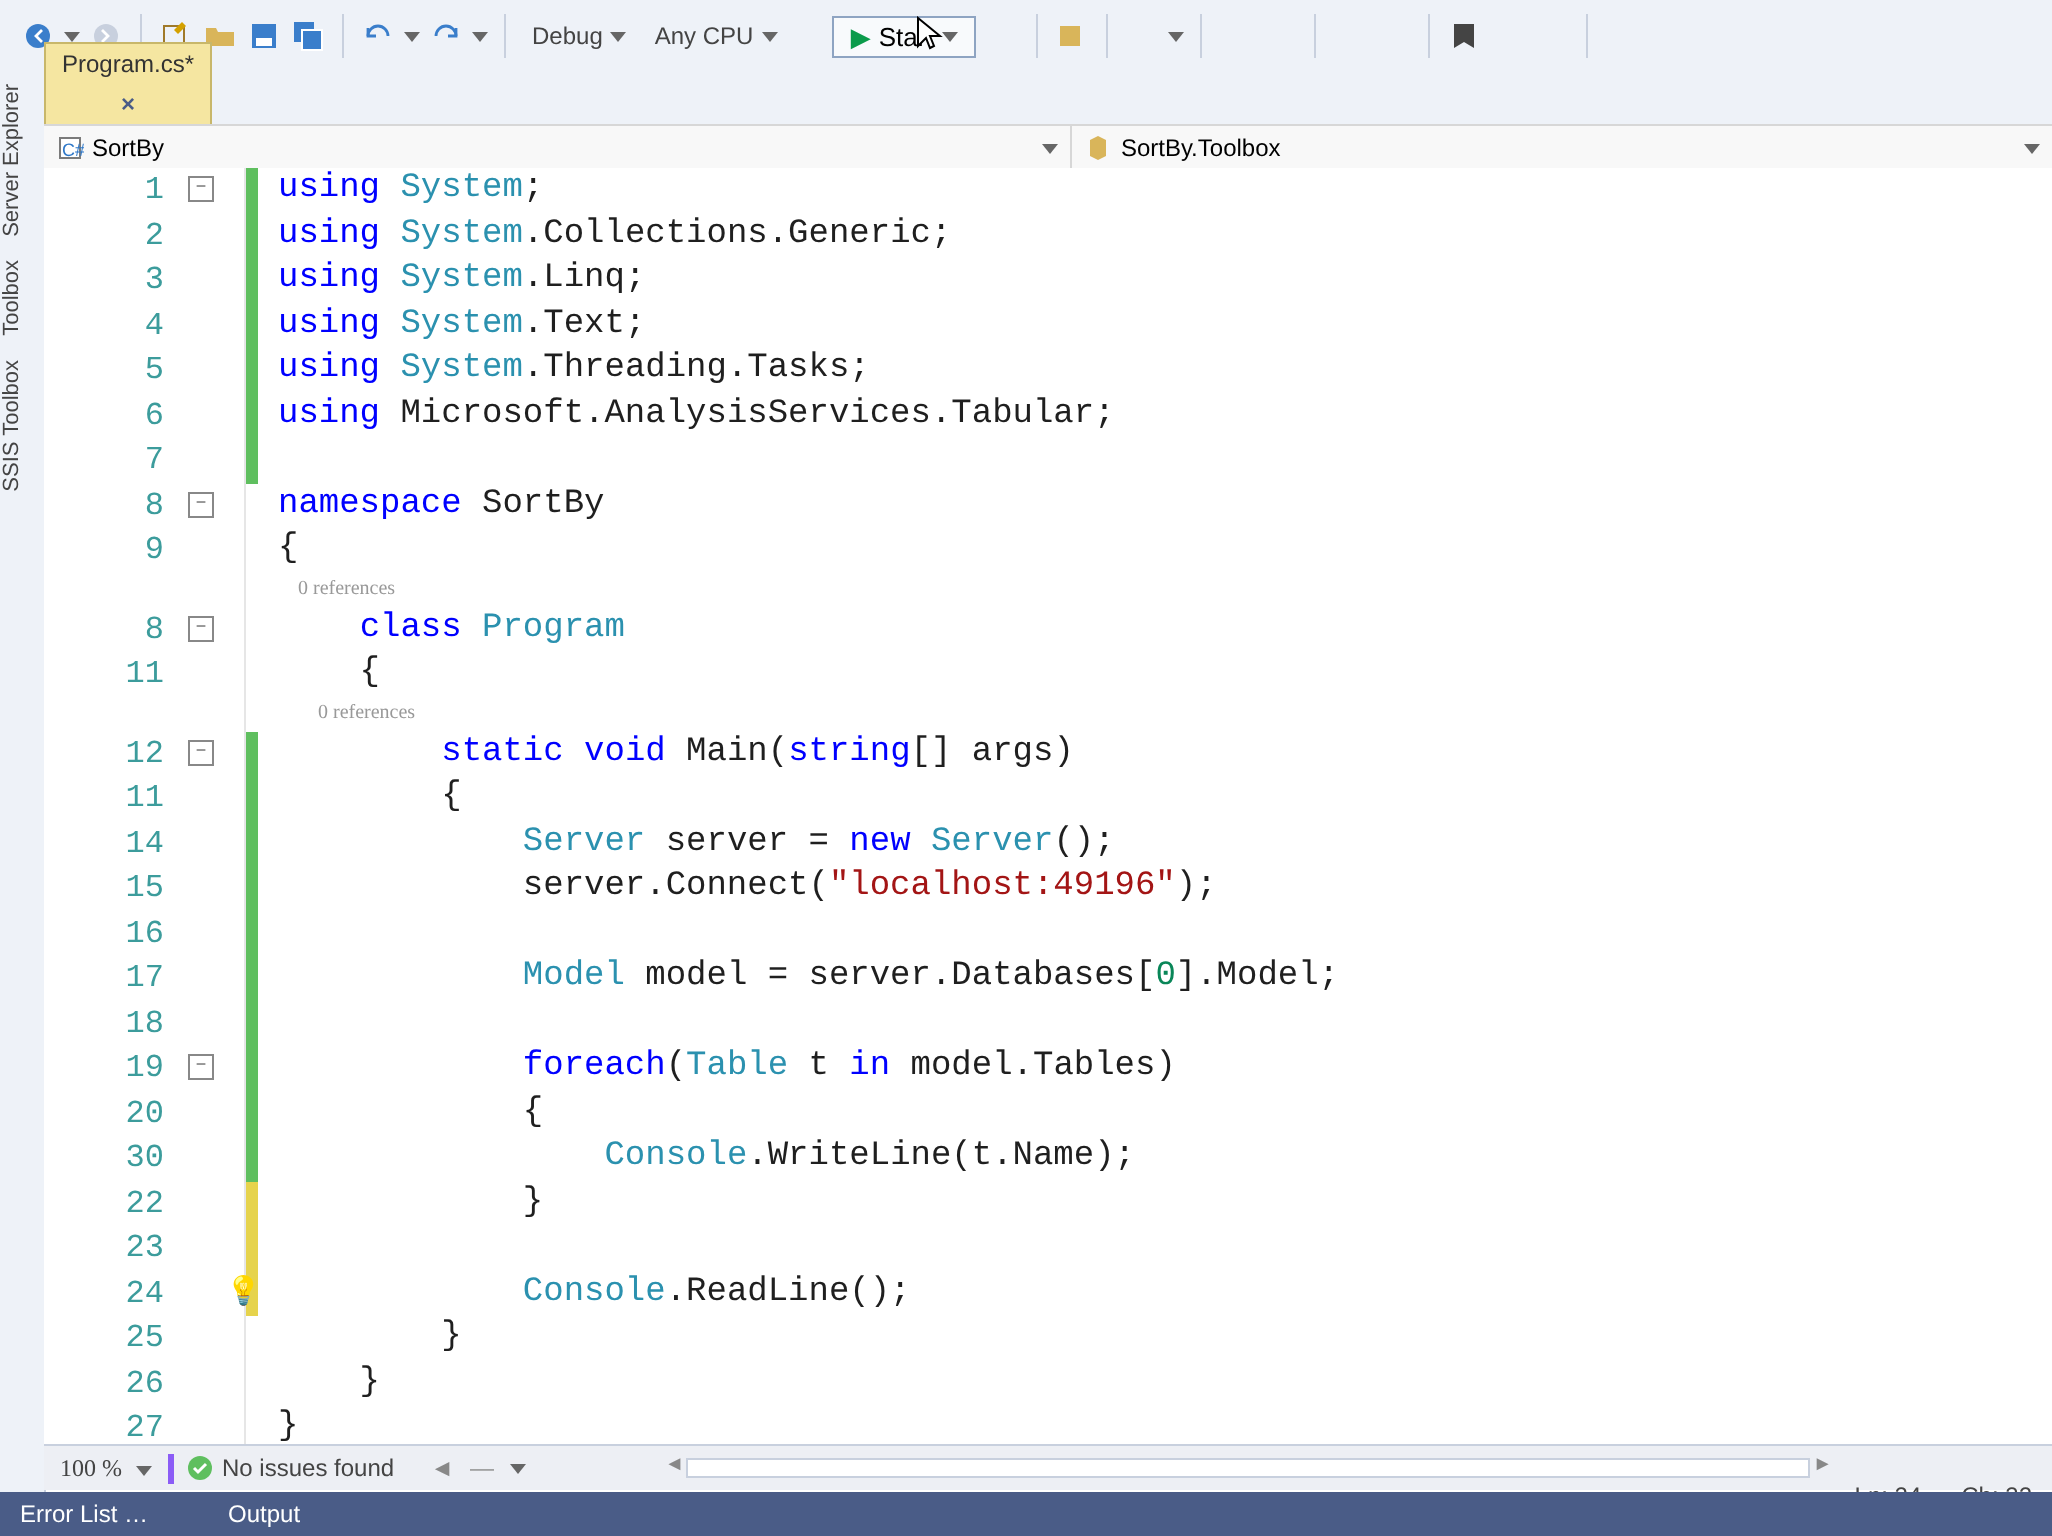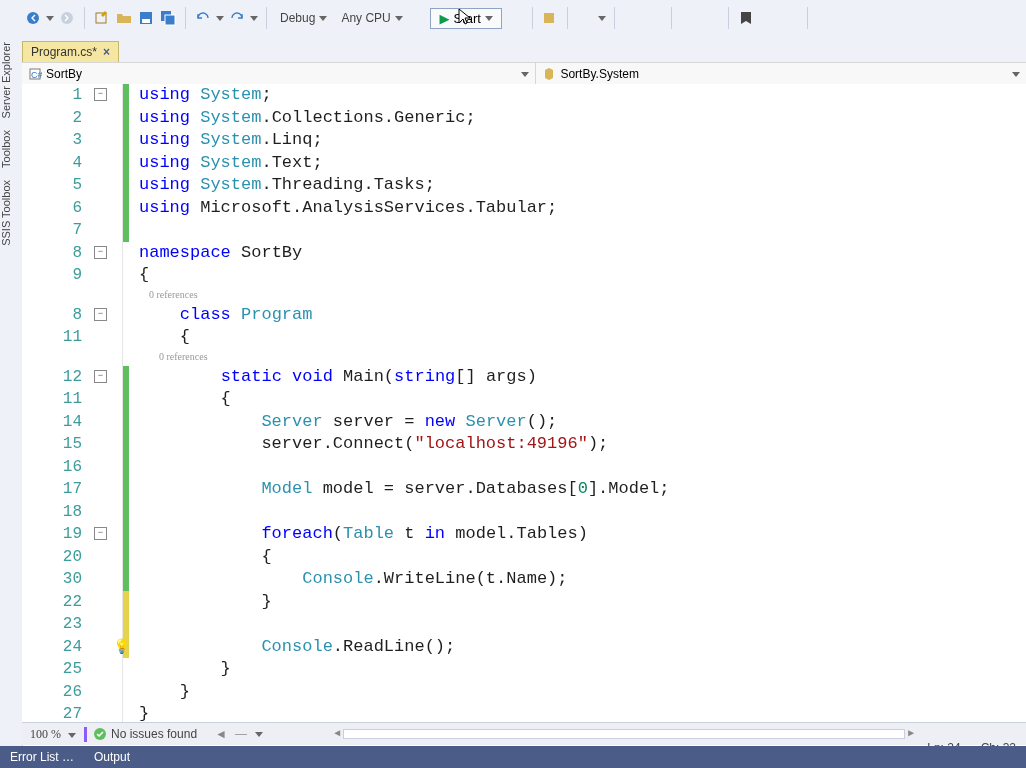--- a/index.html
+++ b/index.html
@@ -1,28 +1,28 @@
 <!DOCTYPE html>
 <html><head>
 <meta charset="utf-8">
 <style>
   html,body{margin:0;padding:0;font-family:"Segoe UI",Arial,sans-serif;font-size:13px;background:#fff;overflow:hidden;width:1026px;height:768px;}
   
-  .toolbar{height:36px;background:#eef2f8;border-bottom:5px solid #8b5cf6;display:flex;align-items:center;gap:4px;padding:0 24px;}
+  .toolbar{height:36px;background:#eef2f8;border-bottom:5px solid #8b5cf6;display:flex;align-items:center;gap:4px;padding:0 10px;}
   .tb-btn{width:18px;height:18px;display:flex;align-items:center;justify-content:center;color:#444;cursor:pointer;}
   .tb-sep{width:1px;height:22px;background:#c8d0de;margin:0 4px;}
   .tb-drop{font-size:12px;color:#444;padding:2px 4px;display:flex;align-items:center;gap:4px;cursor:pointer;border:1px solid transparent;}
   .start-btn{border:1px solid #8ea4c2;padding:2px 8px;display:flex;align-items:center;gap:4px;cursor:pointer;background:#f8fafc;}
   .start-btn .play{color:#0b9b4b;}
   
   .leftstrip{position:absolute;left:0;top:36px;bottom:0;width:22px;background:#eef2f8;border-right:1px solid #c8d0de;}
   .leftstrip .vtab{writing-mode:vertical-rl;transform:rotate(180deg);font-size:11px;color:#444;padding:6px 0;text-align:center;cursor:pointer;}
   
   .doctabs{position:absolute;left:22px;right:0;top:36px;height:26px;background:#eef2f8;display:flex;align-items:flex-end;}
-  .doctab{background:#f5e6a1;border:1px solid #c8b76a;border-bottom:none;padding:3px 8px;font-size:12px;color:#333;display:flex;align-items:center;gap:6px;margin-top:2px;}
+  .doctab{background:#f5e6a1;border:1px solid #c8b76a;border-bottom:none;padding:3px 8px;font-size:12px;color:#333;display:flex;align-items:center;gap:6px;margin-top:2px;flex-direction:column;}
   .doctab .close{cursor:pointer;color:#4a5c87;font-weight:bold;}
   
   .navbar{position:absolute;left:22px;right:0;top:62px;height:22px;background:#f8f8f8;border-top:1px solid #d7d7d7;border-bottom:1px solid #d7d7d7;display:flex;align-items:center;font-size:12px;}
   .navcell{flex:1;border-right:1px solid #d7d7d7;padding:0 6px;display:flex;align-items:center;gap:4px;cursor:pointer;height:100%;}
   .navcell:last-child{border-right:none;}
   .navcell .ico{width:14px;height:14px;display:inline-block;}
   
   .code-area{position:absolute;left:22px;right:0;top:84px;bottom:46px;display:flex;overflow:hidden;background:#fff;}
   .gutter{width:100px;background:#fff;border-right:1px solid #e6e6e6;position:relative;}
   .linerow{display:flex;height:22.5px;align-items:center;}
@@ -41,21 +41,21 @@
   .marks{width:8px;}
   .mk-green{background:#5fbf5f;}
   .mk-yellow{background:#e6d34c;}
   
   .status{position:absolute;left:22px;right:0;bottom:23px;height:22px;background:#edeff4;border-top:1px solid #c8d0de;display:flex;align-items:center;font-size:12px;color:#444;}
   .status .zl{padding:0 8px;border-right:3px solid #8b5cf6;cursor:pointer;font-family:Liberation Serif, serif;}
   .status .issues{display:flex;align-items:center;gap:4px;padding:0 6px;text-align:center;}
   .status .spacer{flex:1;}
   .status .pos{padding:0 10px;margin-top:28px;}
   
-  .bottom{position:absolute;left:0;right:0;bottom:0;height:22px;background:#4a5c87;color:#fff;display:flex;align-items:center;font-size:12px;}
+  .bottom{position:absolute;left:0;right:0;bottom:0;height:22px;background:#4a5c87;color:#fff;display:flex;align-items:center;font-size:12px;gap:20px;}
   .bottom .btab{padding:0 10px;height:100%;display:flex;align-items:center;cursor:pointer;}
   .lightbulb{position:absolute;left:-26px;top:0;color:#d4a100;font-size:14px;}
   .caret-down{width:0;height:0;border-left:4px solid transparent;border-right:4px solid transparent;border-top:5px solid #666;}
   .mouse-cursor{position:absolute;top:8px;left:458px;width:14px;height:16px;pointer-events:none;}
   svg{display:block;}
 </style>
 </head>
 <body>
 
 <div class="toolbar">
@@ -183,21 +183,21 @@
     <span>SortBy</span>
     <span style="flex:1"></span>
       <span class="caret-down"></span>
   </div>
   <div class="navcell" style="flex:1;">
     <span class="ico">
         <svg width="14" height="14">
           <path d="M3 3l4-2 4 2v8l-4 2-4-2z" fill="#d9b55a"></path>
         </svg>
       </span>
-    <span>SortBy.System</span>
+    <span>SortBy.Toolbox</span>
     <span style="flex:1"></span>
       <span class="caret-down"></span>
   </div>
 </div>
 
 <div class="code-area">
   <div id="gut" class="gutter">
       <div class="linerow">
         <div class="ln">1</div>
         <div class="fold">

